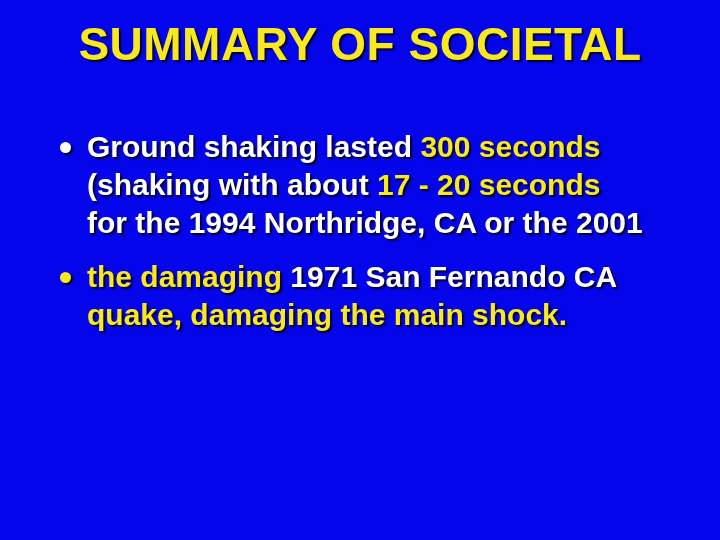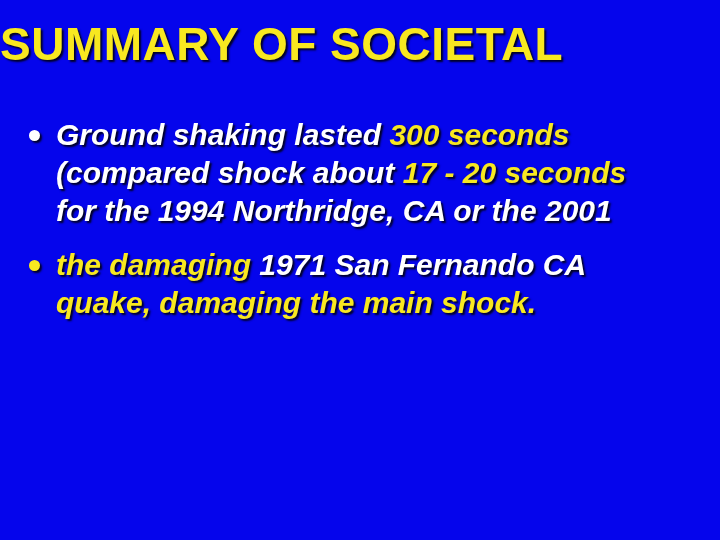--- a/index.html
+++ b/index.html
@@ -15,33 +15,32 @@
   }
   .slide {
     position: relative;
     width: 720px;
     height: 540px;
     background: var(--bg, #0505ec);
     box-sizing: border-box;
   }
   .title {
     padding-top: 20px;
-    text-align: left;
+    text-align: center;
     font-weight: bold;
     font-size: 46px;
     line-height: 48px;
     color: var(--yellow, #f8e820);
     text-shadow: 2px 2px 2px var(--shadow, rgba(0,0,0,0.85));
     letter-spacing: 0.5px;
   }
   .bullets {
-    margin-top: 48px;
-    padding-left: 56px;
+    margin-top: 60px;
+    padding-left: 87px;
     padding-right: 24px;
-    font-style: italic;
   }
   .bullet {
     position: relative;
     font-weight: bold;
     font-size: 30px;
     line-height: 38px;
     margin-bottom: 16px;
     text-shadow: 2px 2px 2px var(--shadow, rgba(0,0,0,0.85));
   }
   .dot {
@@ -63,21 +62,21 @@
 <body>
 
 <div class="slide">
   <div class="title">
     <div>SUMMARY OF SOCIETAL</div>
   </div>
   <div class="bullets">
       <div class="bullet">
         <span class="dot white"></span>
         <div class="line"><span class="seg-white">Ground shaking lasted </span><span class="seg-yellow">300 seconds</span></div>
-        <div class="line"><span class="seg-white">(compared shock about </span><span class="seg-yellow">17 - 20 seconds</span></div>
+        <div class="line"><span class="seg-white">(shaking with about </span><span class="seg-yellow">17 - 20 seconds</span></div>
         <div class="line"><span class="seg-white">for the 1994 Northridge, CA or the 2001</span></div>
       </div>
       <div class="bullet">
         <span class="dot yellow"></span>
         <div class="line"><span class="seg-yellow">the damaging </span><span class="seg-white">1971 San Fernando CA</span></div>
         <div class="line"><span class="seg-yellow">quake, damaging the main shock.</span></div>
       </div>
     </div>
 </div>
 

